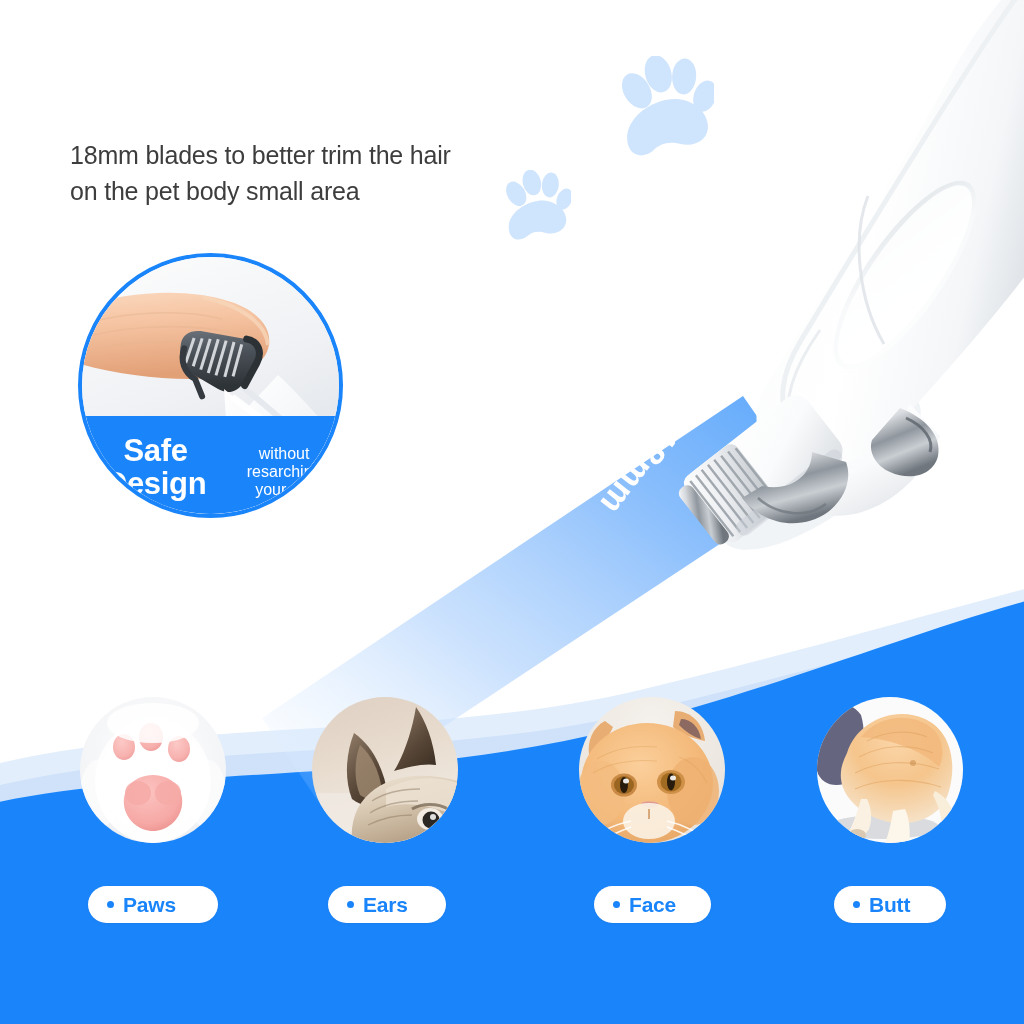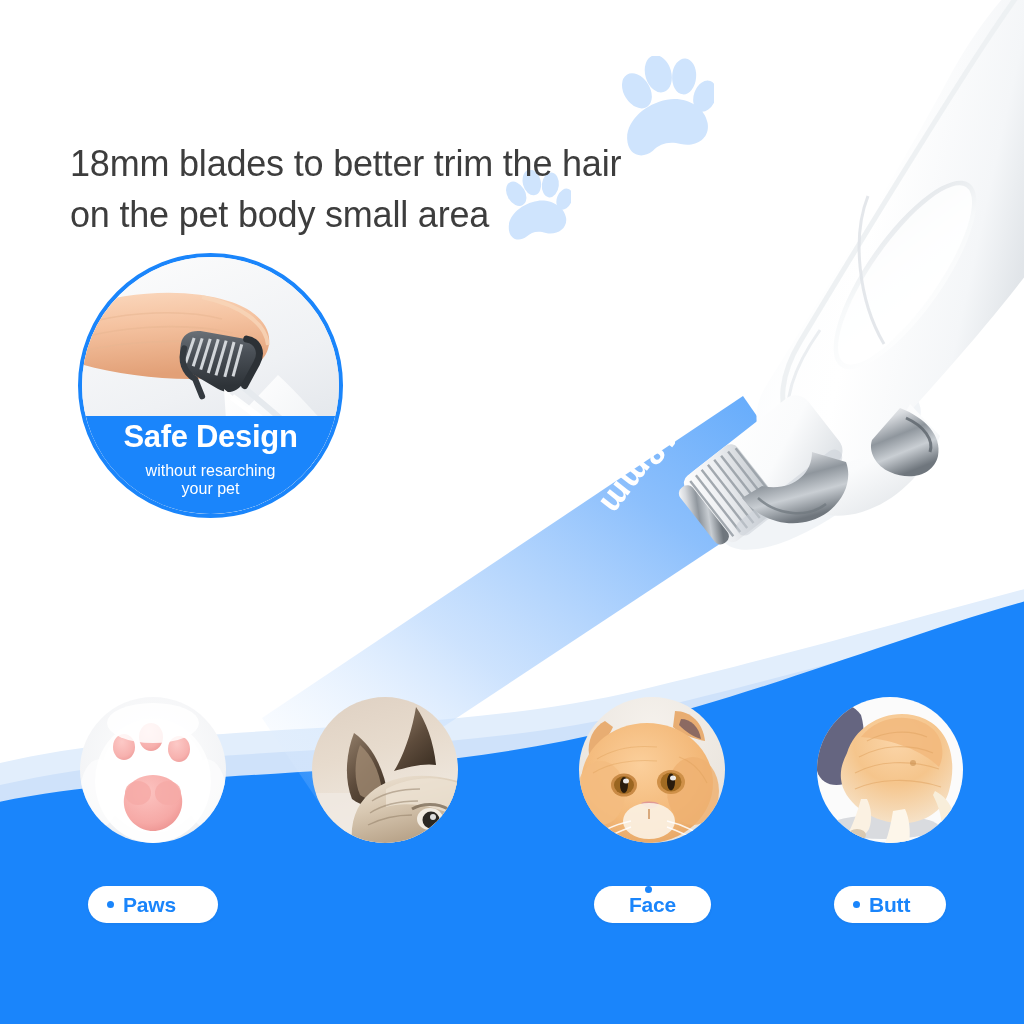--- a/index.html
+++ b/index.html
@@ -21,40 +21,40 @@
   .wave-layer { position:absolute; inset:0; width:1024px; height:1024px; }
 
   
   .headline {
     position:absolute; left:76px; top:52px;
     font-size:58px; font-weight:700; letter-spacing:-0.5px;
     color:#1a85fb; white-space:nowrap;
   }
   .subhead {
     position:absolute; left:70px; top:138px;
-    font-size:36px; font-weight:400; line-height:1.42;
+    font-size:25px; font-weight:400; line-height:1.42;
     color:#3d3d3d; white-space:pre-line; letter-spacing:-0.2px;
   }
 
   
   .paw { position:absolute; }
 
   
   .inset {
     position:absolute; left:78px; top:253px;
     width:265px; height:265px; border-radius:50%;
     border:4px solid #1a85fb;
     overflow:hidden;
     background:#f4f6f8;
   }
   .inset-photo { position:absolute; inset:0; }
   .inset-banner {
     position:absolute; left:0; right:0; bottom:0; height:38%;
     background:#1a85fb;
-    display:flex; flex-direction:column; align-items:center;
+    display:flex; flex-direction:row; align-items:center;
     justify-content:flex-start; padding-top:5px;
     text-align:center;
   }
   .inset-title {
     color:#fff; font-size:31px; font-weight:700; line-height:1.05;
     letter-spacing:-0.3px;
   }
   .inset-sub {
     color:#fff; font-size:16px; font-weight:400; line-height:1.12;
     white-space:pre-line; margin-top:8px;
@@ -506,22 +506,26 @@
       </g>
       <circle cx="96" cy="66" r="3" fill="#c99152" opacity="0.6"></circle>
     </svg>
   </div>
 
   <div class="pill" style="left:88px; top:886px; width:130px;">
     <span class="pill-dot"></span>
     <span class="pill-text">Paws</span>
   </div>
 
-
-  <div class="pill" style="left:594px; top:886px; width:117px;flex-direction:column;">
+  <div class="pill" style="left:328px; top:886px; width:118px;">
+    <span class="pill-dot"></span>
+    <span class="pill-text">Ears</span>
+  </div>
+
+  <div class="pill" style="left:594px; top:886px; width:117px;">
     <span class="pill-dot"></span>
     <span class="pill-text">Face</span>
   </div>
 
   <div class="pill" style="left:834px; top:886px; width:112px;">
     <span class="pill-dot"></span>
     <span class="pill-text">Butt</span>
   </div>
 
 </div>

